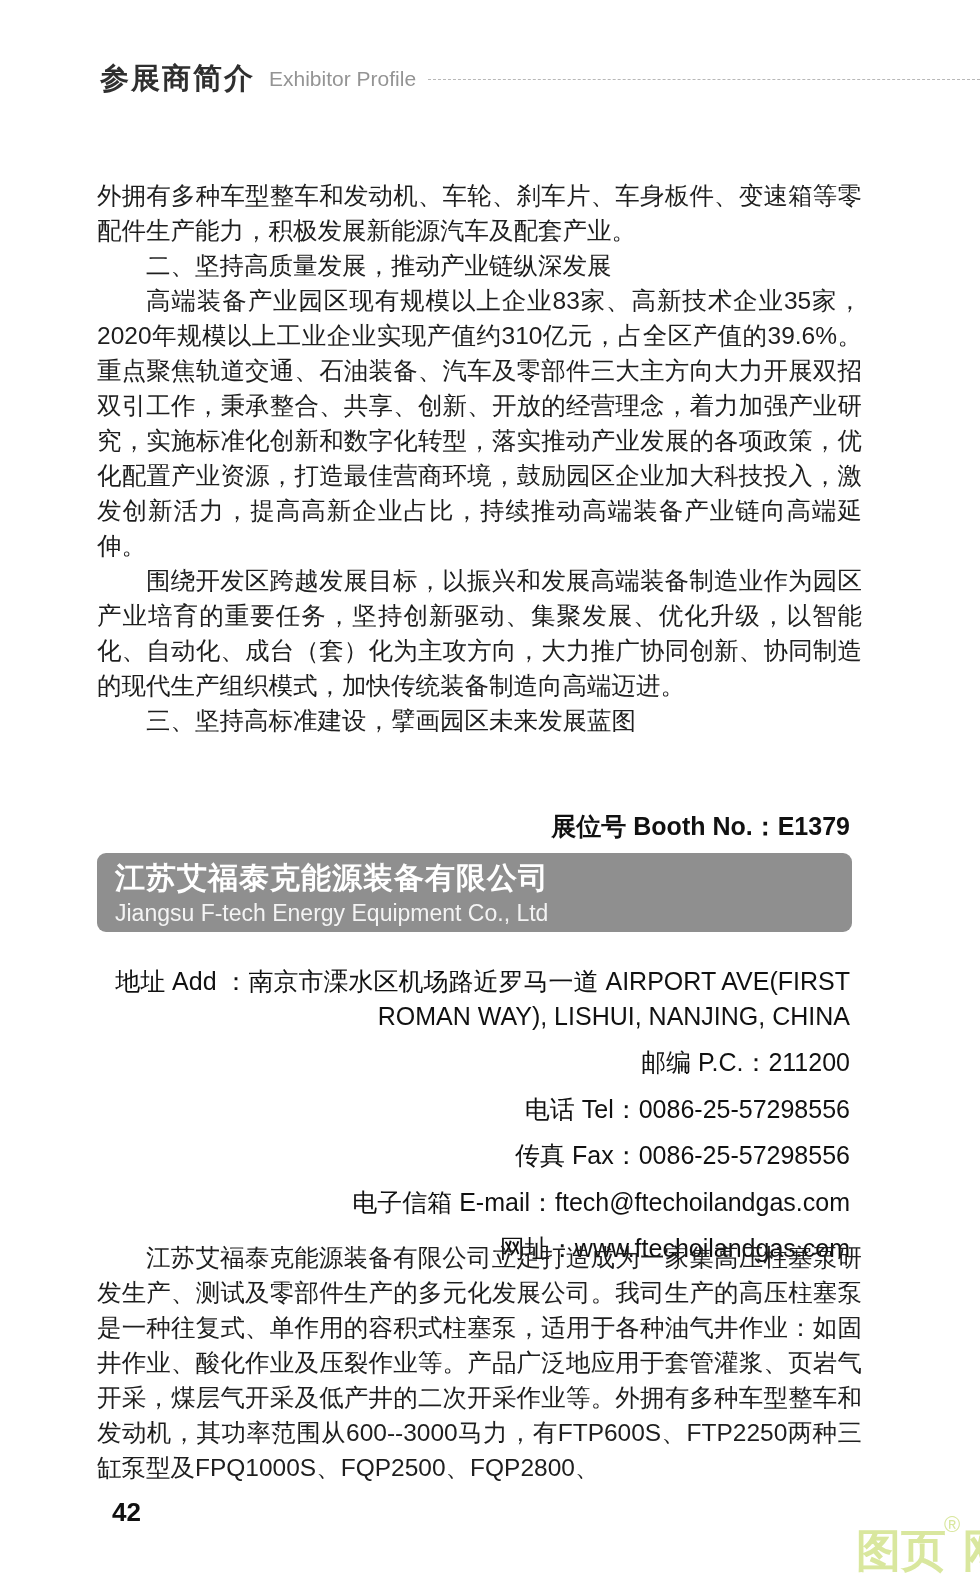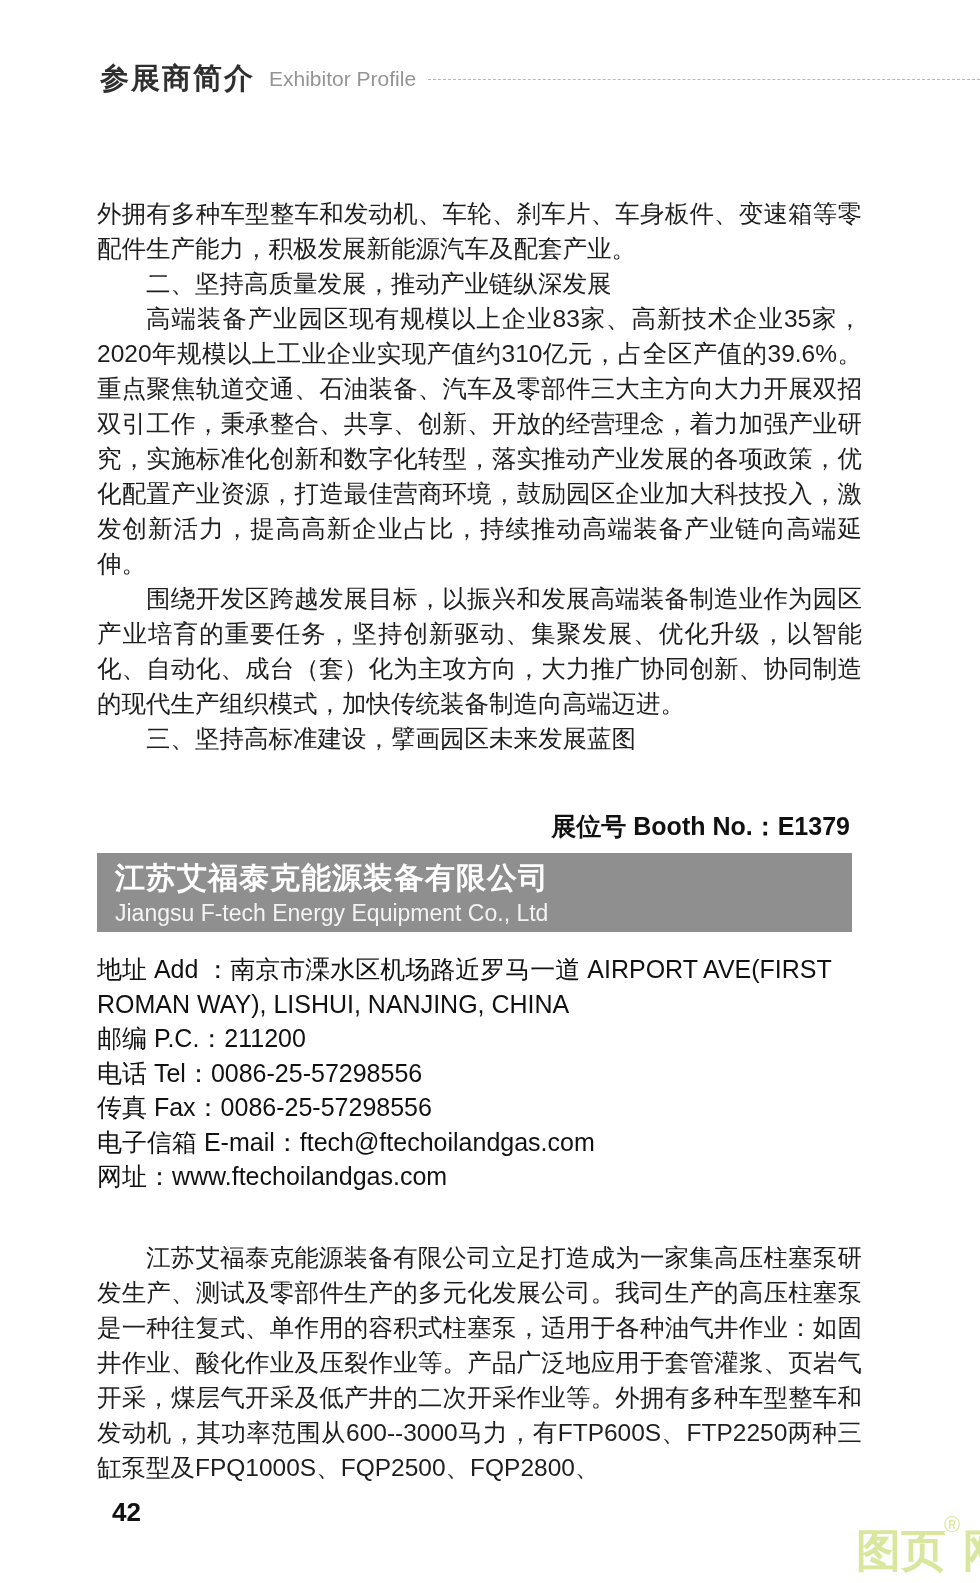--- a/index.html
+++ b/index.html
@@ -37,21 +37,21 @@
   .header-rule {
     flex: 1 1 auto;
     border-top: 1px dashed #b8b8b8;
     margin-left: 12px;
     height: 0;
   }
 
   
   .intro {
     position: absolute;
-    left: 97px; top: 196px; width: 765px;
+    left: 97px; top: 178px; width: 765px;
     font-size: 24.5px;
     line-height: 35px;
     text-align: justify;
     color: #1e1e1e;
   }
   .intro p { margin: 0; }
   .intro p.indent { text-indent: 2em; }
 
   
   .booth {
@@ -63,20 +63,21 @@
     color: #111111;
   }
 
   
   .banner {
     position: absolute;
     left: 97px; top: 853px; width: 755px; height: 79px;
     background: #8f8f8f;
     box-sizing: border-box;
     padding: 5px 0 0 18px;
+    border-radius: 9px;
   }
   .banner-zh {
     font-size: 30px;
     font-weight: bold;
     color: #ffffff;
     line-height: 40px;
     letter-spacing: 1px;
   }
   .banner-en {
     font-size: 23px;
@@ -85,21 +86,21 @@
   }
 
   
   .contact {
     position: absolute;
     left: 97px; top: 952px; width: 765px;
     font-size: 25px;
     line-height: 34.5px;
     color: #111111;
   }
-  .contact div { margin: 0; }
+  .contact div { margin: 12px; text-align: right; }
 
   
   .description {
     position: absolute;
     left: 97px; top: 1240px; width: 765px;
     font-size: 24.5px;
     line-height: 35px;
     text-align: justify;
     text-indent: 2em;
     color: #1e1e1e;

